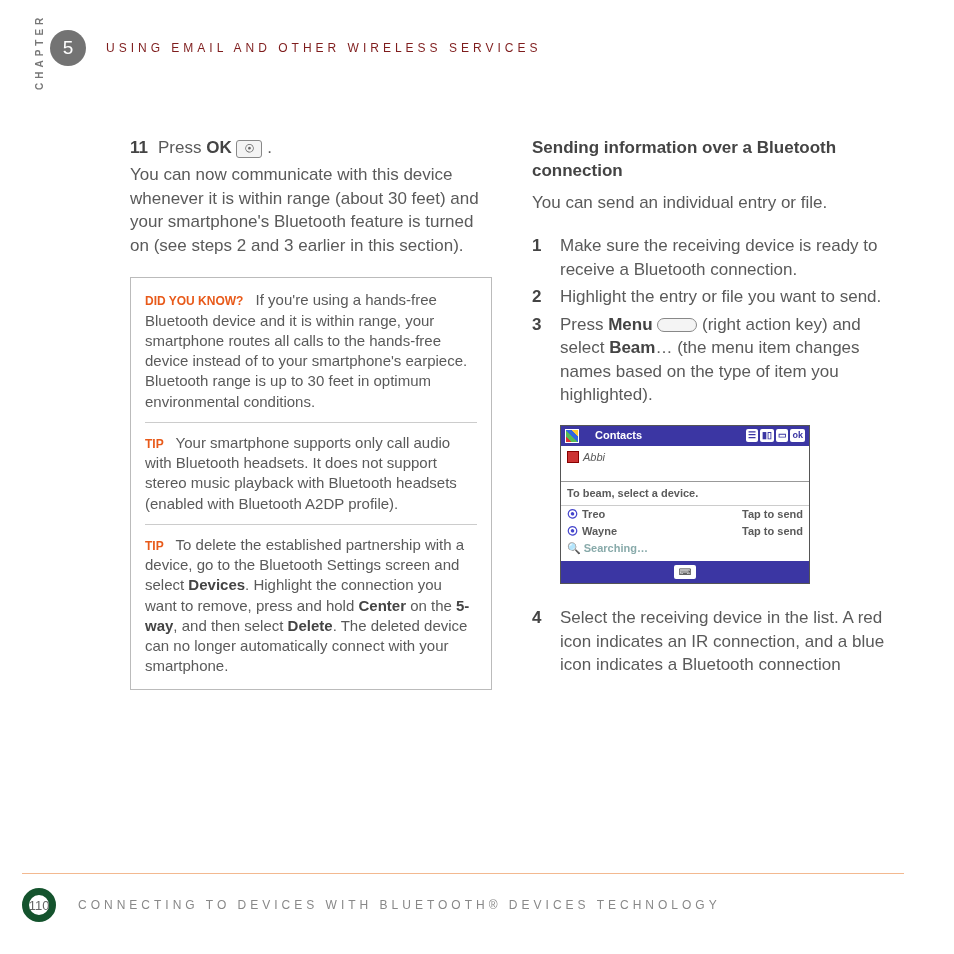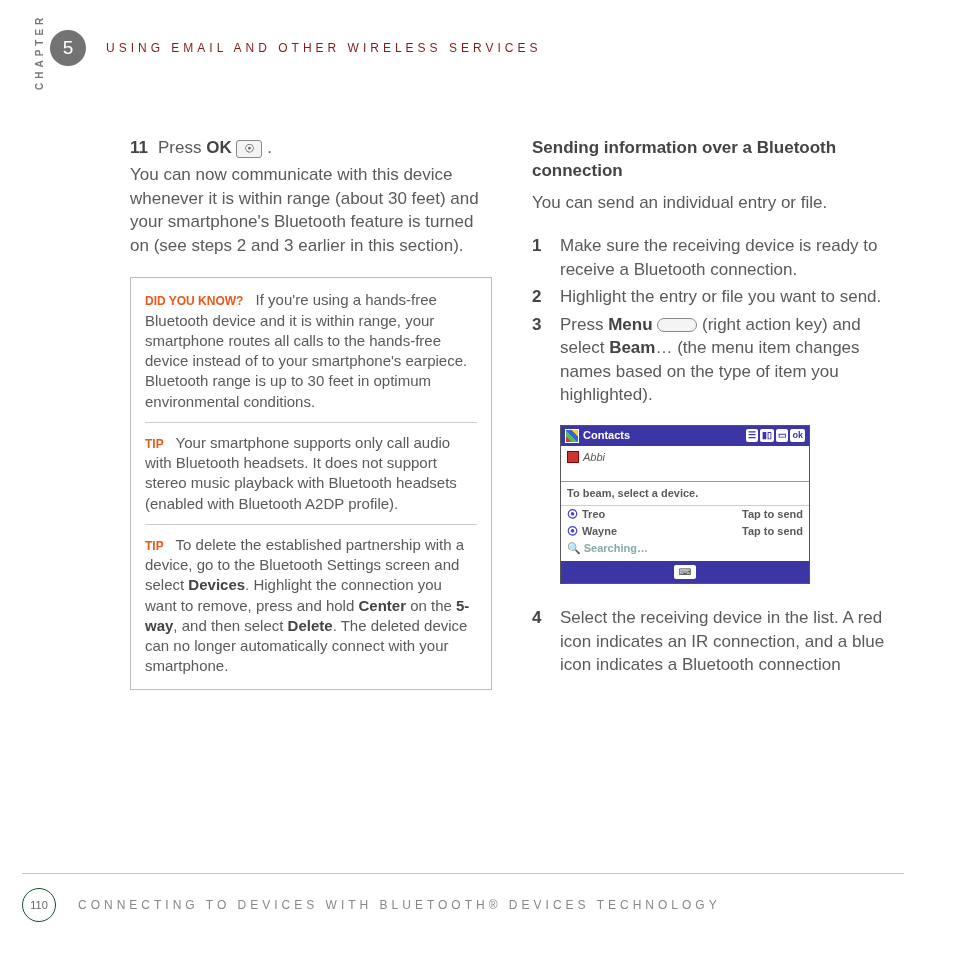--- a/index.html
+++ b/index.html
@@ -27,38 +27,38 @@
   .callout-label.dyk { text-transform: uppercase; }
 
   .col strong, .callout-box strong { color: #444; font-weight: 700; }
   .subhead { font-weight: 700; color: #444; font-size: 17px; margin-bottom: 8px; }
 
   .ok-icon { display: inline-flex; vertical-align: middle; width: 26px; height: 18px; border: 1px solid #888; border-radius: 3px; align-items: center; justify-content: center; font-size: 10px; color: #666; background: #f4f4f4; }
   .menu-icon { display: inline-block; vertical-align: middle; width: 40px; height: 14px; border: 1px solid #888; border-radius: 8px; background: #f4f4f4; }
 
   
   .device { border: 1px solid #555; width: 250px; margin: 18px 0 22px 28px; font-family: Tahoma, sans-serif; font-size: 11px; background: #fff; }
-  .device-titlebar { background: #3b36a3; color: #fff; display: flex; align-items: center; padding: 2px 4px; height: 20px; gap: 4px; }
+  .device-titlebar { background: #3b36a3; color: #fff; display: flex; align-items: center; padding: 2px 4px; height: 20px; gap: 16px; }
   .device-titlebar .win-flag { width: 14px; height: 14px; background: linear-gradient(45deg,#d33 25%,#5b5 25% 50%,#36d 50% 75%,#fc3 75%); border: 1px solid #fff; }
   .device-titlebar .dev-title { flex: 1; font-weight: 700; }
   .device-titlebar .tray { display: flex; gap: 2px; }
   .device-titlebar .tray span { background: #fff; color: #3b36a3; border-radius: 2px; font-size: 9px; padding: 0 2px; font-weight: 700; }
   .device-body { padding: 4px 6px; height: 36px; border-bottom: 1px solid #999; }
   .device-body .contact { display: flex; align-items: center; gap: 4px; font-style: italic; }
   .device-body .contact-icon { width: 12px; height: 12px; background: #c33; border: 1px solid #800; }
   .device-instr { padding: 4px 6px; font-weight: 700; border-bottom: 1px solid #ccc; }
   .device-list { padding: 0 6px 4px 6px; }
   .device-row { display: flex; justify-content: space-between; padding: 1px 0; font-weight: bold; }
   .device-row .sig { color: #44c; margin-right: 4px; }
   .device-row.searching { color: #8aa; }
   .device-softbar { background: #3b36a3; height: 22px; display: flex; align-items: center; justify-content: center; }
   .device-softbar .kbd { background: #fff; width: 22px; height: 14px; border-radius: 2px; display: flex; align-items: center; justify-content: center; font-size: 9px; color: #333; }
 
   .footer { position: absolute; left: 22px; bottom: 32px; right: 50px; display: flex; align-items: center; gap: 22px; border-top: 1px solid #f3b990; padding-top: 14px; }
-  .page-num-circle { width: 34px; height: 34px; border: 1px solid #14532d; border-radius: 50%; display: flex; align-items: center; justify-content: center; font-size: 11px; color: #666; }
+  .page-num-circle { width: 34px; height: 34px; border: 7px solid #14532d; border-radius: 50%; display: flex; align-items: center; justify-content: center; font-size: 13px; color: #666; }
   .footer-text { letter-spacing: 4px; font-size: 12px; color: #888; }
 </style>
 </head>
 <body>
 
 <div class="page">
 
   <div class="top-row">
     <div class="chapter-badge">5</div>
     <div class="top-title">USING EMAIL AND OTHER WIRELESS SERVICES</div>

